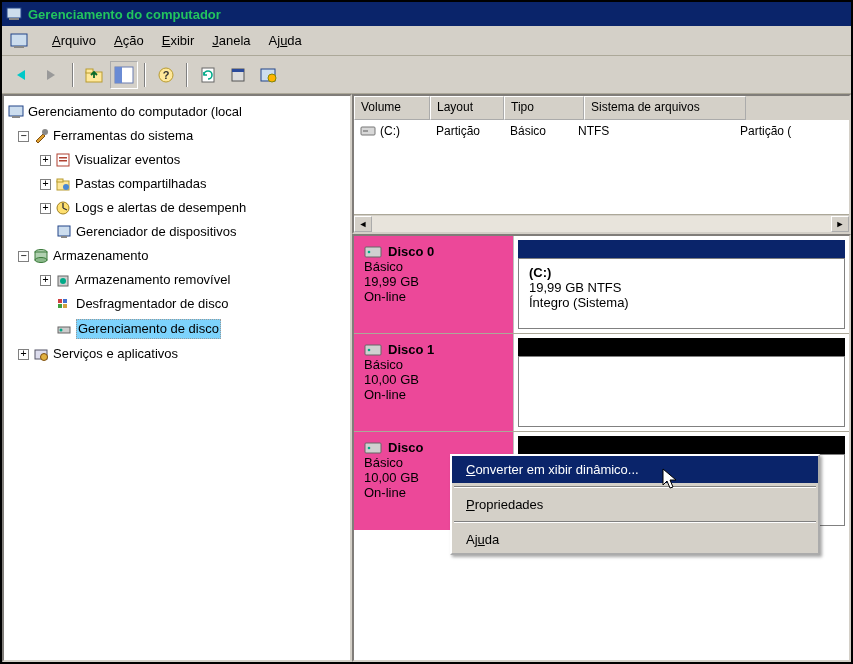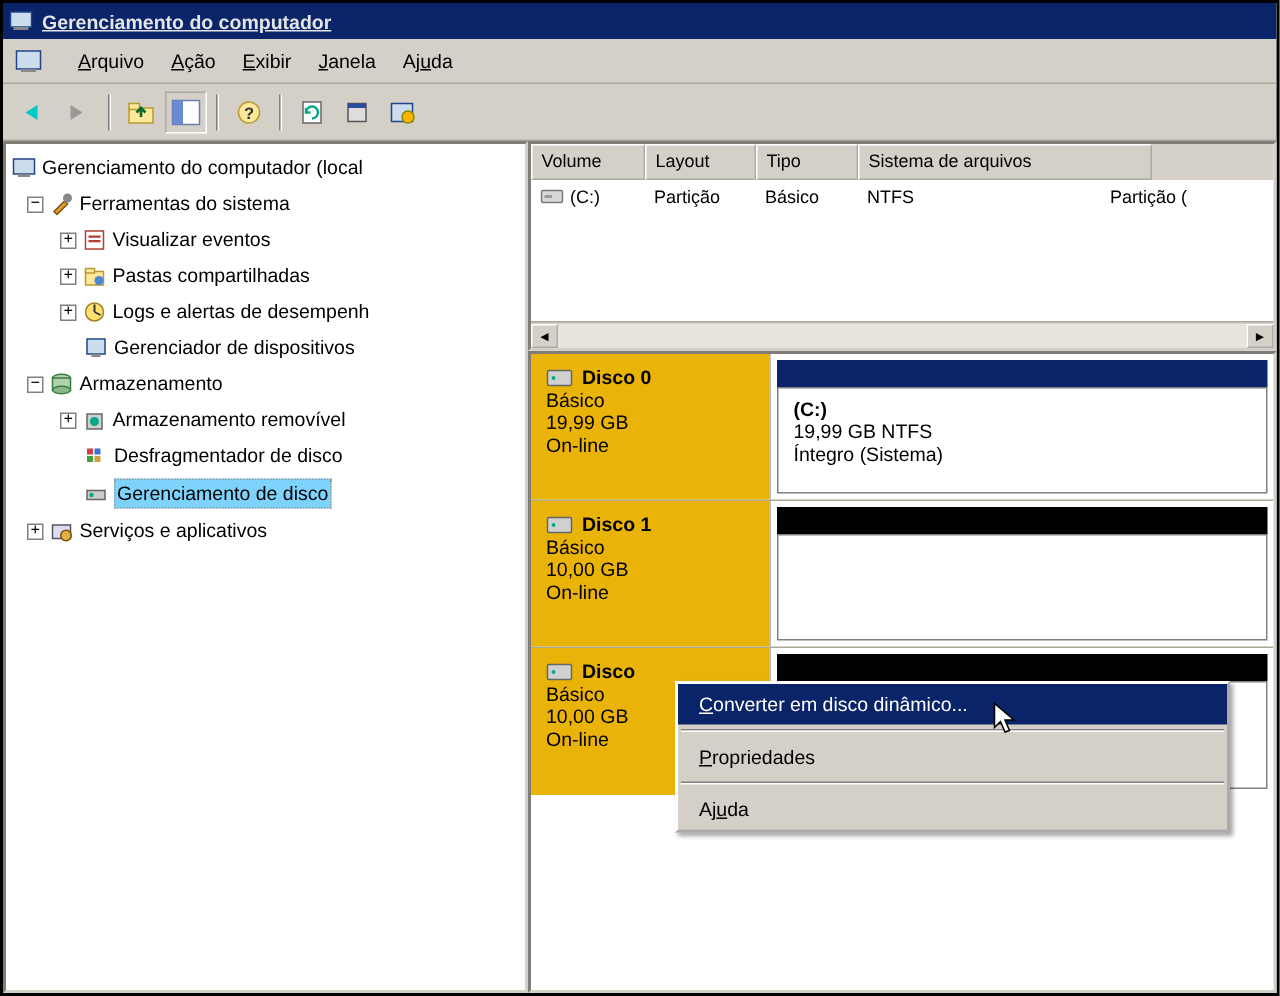--- a/index.html
+++ b/index.html
@@ -7,28 +7,27 @@
   font-family: Tahoma, Arial, sans-serif;
   font-size: 12px;
   background: #d4d0c8;
   width: 853px;
   height: 664px;
   overflow: hidden;
   border: 2px solid #000;
 }
 .titlebar {
   background: #0a246a;
-  color: #e5e5e5;
+  color: #22c55e;
   height: 24px;
   display: flex;
   align-items: center;
   padding: 0 4px;
   font-weight: bold;
   font-size: 13px;
-  text-decoration: underline;
 }
 .titlebar .icon { width: 16px; height: 16px; margin-right: 6px; }
 .menubar {
   background: #d4d0c8;
   height: 30px;
   display: flex;
   align-items: center;
   padding: 0 8px;
   gap: 18px;
   border-bottom: 1px solid #aca899;
@@ -143,21 +142,21 @@
 .disk-block {
   display:flex;
   border-bottom:1px solid #aca899;
   min-height: 98px;
 }
 .disk-left {
   width: 160px;
   padding: 8px 10px;
   font-size: 13px;
   border-right:1px solid #c0c0c0;
-  background:#eab308;
+  background:#ec4899;
 }
 .disk-left .dname { font-weight:bold; display:flex; align-items:center; gap:6px;}
 .disk-right {
   flex:1;
   padding:4px;
   display:flex;
   flex-direction:column;
 }
 .part-header {
   height:18px;
@@ -198,21 +197,21 @@
   border-bottom:1px solid #fff;
 }
 .cursor-img {
   position:absolute;
   left:662px;
   top:468px;
   z-index:60;
   pointer-events:none;
 }
 svg { display:block; }
-.col-vol{width:76px}.col-lay{width:74px}.col-tipo{width:68px}.col-sis{width:196px}.col-stat{flex:1}
+.col-vol{width:76px}.col-lay{width:74px}.col-tipo{width:80px}.col-sis{width:162px}.col-stat{flex:1}
 .cell-vol{width:76px;display:flex;align-items:center;gap:4px}.cell-lay{width:74px}.cell-tipo{width:68px}.cell-sis{width:162px}.cell-stat{flex:1}
 </style>
 </head>
 <body>
 
 <div class="titlebar">
   <span class="icon">
     <svg width="16" height="16">
         <rect x="1" y="2" width="14" height="10" fill="#cde" stroke="#248"></rect>
         <rect x="3" y="12" width="10" height="2" fill="#888"></rect>
@@ -518,21 +517,21 @@
             <div>10,00 GB</div>
             <div>Não alocado</div>
           </div>
         </div>
       </div>
     </div>
   </div>
 </div>
 
 <div class="context-menu">
-  <div class="cm-item highlight"><span style="text-decoration:underline">C</span><span id="cm-conv-rest">onverter em disco dinâmico...</span></div>
+  <div class="cm-item highlight"><span style="text-decoration:underline">C</span><span id="cm-conv-rest">onverter em xibir dinâmico...</span></div>
   <div class="cm-sep"></div>
   <div class="cm-item"><span style="text-decoration:underline">P</span><span id="cm-prop-rest">ropriedades</span></div>
   <div class="cm-sep"></div>
   <div class="cm-item"><span id="cm-help">Aj<span style="text-decoration:underline">u</span>da</span></div>
 </div>
 
 <div class="cursor-img">
   <svg width="20" height="24">
       <path d="M1 1 L1 17 L5 13 L8 20 L11 19 L8 12 L14 12 Z" fill="#fff" stroke="#000" stroke-width="1"></path>
     </svg>

